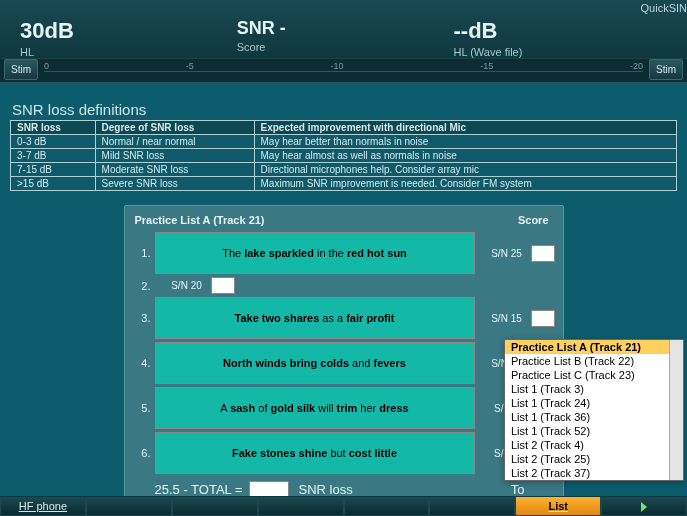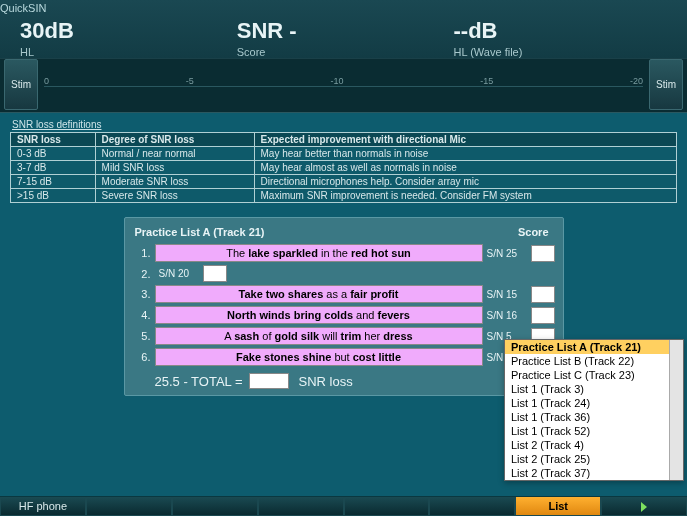--- a/index.html
+++ b/index.html
@@ -11,50 +11,50 @@
     font-size: 11px;
     color: #d8e8ea;
     overflow: hidden;
     position: relative;
   }
   .top-bar {
     background: linear-gradient(#1a4852, #0b3038);
     border-bottom: 1px solid #2a5860;
     padding: 2px 0 0 0;
   }
-  .app-title { text-align: left; font-size: 11px; color: #b8d8dc; padding: 0 0 2px 0; }
+  .app-title { text-align: right; font-size: 11px; color: #b8d8dc; padding: 0 0 2px 0; }
   .top-row { display: flex; justify-content: space-between; padding: 2px 20px 0 20px; }
   .top-cell { text-align: left; width: 33%; }
   .big-val { font-size: 22px; color: #e8f4f6; font-weight: bold; }
   .sub-label { font-size: 11px; color: #a8c8cc; margin-top: 2px; }
-  .center-cell .big-val { font-size: 22px; }
+  .center-cell .big-val { font-size: 18px; }
   .scale-row { display: flex; align-items: center; padding: 0 4px 2px 4px; background: #0a2c32; border-top: 1px solid #1a4048; }
   .stim-btn {
     background: linear-gradient(#2a5860,#173840);
     border: 1px solid #3a6870;
     color: #d8e8ea;
     font-size: 10px;
-    padding: 19px 6px;
+    padding: 4px 6px;
     cursor: pointer;
     border-radius: 2px;
   }
   .scale {
     flex: 1;
     height: 18px;
     margin: 0 6px;
     position: relative;
   }
   .scale-ticks {
     position: absolute; top: 10px; left: 0; right: 0; height: 4px;
     display: flex; justify-content: space-between;
     border-top: 1px solid #2a5860;
   }
   .scale-nums { display: flex; justify-content: space-between; font-size: 9px; color: #7a9ca0; }
   .main { padding: 6px 10px 0 10px; }
-  .panel-title { font-size: 10px; color: #cde4e8; margin: 0 0 2px 2px; text-decoration: underline; }
+  .panel-title { font-size: 15px; color: #cde4e8; margin: 12px 0 2px 2px; }
   table.def {
     width: 100%;
     border-collapse: collapse;
     font-size: 10px;
   }
   table.def th, table.def td {
     border: 1px solid #b0d0d4;
     padding: 1px 6px;
     text-align: left;
     color: #d8e8ea;
@@ -68,29 +68,29 @@
     border: 1px solid #5a98a4;
     border-radius: 2px;
     padding: 6px 8px 6px 8px;
   }
   .sp-head { display: flex; justify-content: space-between; color: #0a2a30; font-weight: bold; font-size: 11px; padding: 2px 6px 6px 2px; }
   .sp-head span { color: #e8f4f6; }
   .sentence-row { display: flex; align-items: center; margin-bottom: 3px; }
   .row-num { width: 18px; text-align: right; color: #e8f4f6; font-size: 11px; margin-right: 4px; }
   .sentence {
     flex: 1;
-    background: #f0abfc;
+    background: #14b8a6;
     color: #000;
     font-size: 11px;
     text-align: center;
-    padding: 2px 4px;
+    padding: 14px 4px;
     border: 1px solid #888;
   }
   .sentence b { font-weight: bold; }
-  .sn-label { width: 40px; color: #e8f4f6; font-size: 10px; margin-left: 4px; }
+  .sn-label { width: 40px; text-align: center; color: #e8f4f6; font-size: 10px; margin-left: 12px; }
   .score-box { width: 24px; height: 17px; background: #fff; border: 1px solid #888; margin-left: 4px; }
   .total-row { display: flex; align-items: center; padding: 4px 2px 0 22px; font-size: 13px; color: #e8f4f6; justify-content: center; }
   .total-row .box { width: 40px; height: 16px; background: #fff; border: 1px solid #888; margin: 0 6px; }
   .total-row .label-snr { margin-left: 4px; }
   .total-right { margin-left: auto; padding-right: 28px; }
   .dropdown-list {
     position: absolute;
     top: 339px;
     left: 504px;
     width: 180px;
@@ -107,20 +107,21 @@
   }
   .dd-item { padding: 1px 6px; cursor: pointer; }
   .dd-item.sel { background: #ffd060; font-weight: bold; }
   .bottom-bar {
     position: absolute;
     left: 0; bottom: 0; width: 100%;
     height: 20px;
     background: #02282e;
     display: flex;
     border-top: 1px solid #0a3840;
+    text-decoration: underline;
   }
   .bb-btn {
     flex: 1;
     border: 1px solid #1a4850;
     border-top: none;
     background: linear-gradient(#1a4a52,#0a2a30);
     color: #d8e8ea;
     font-size: 11px;
     text-align: center;
     line-height: 18px;

